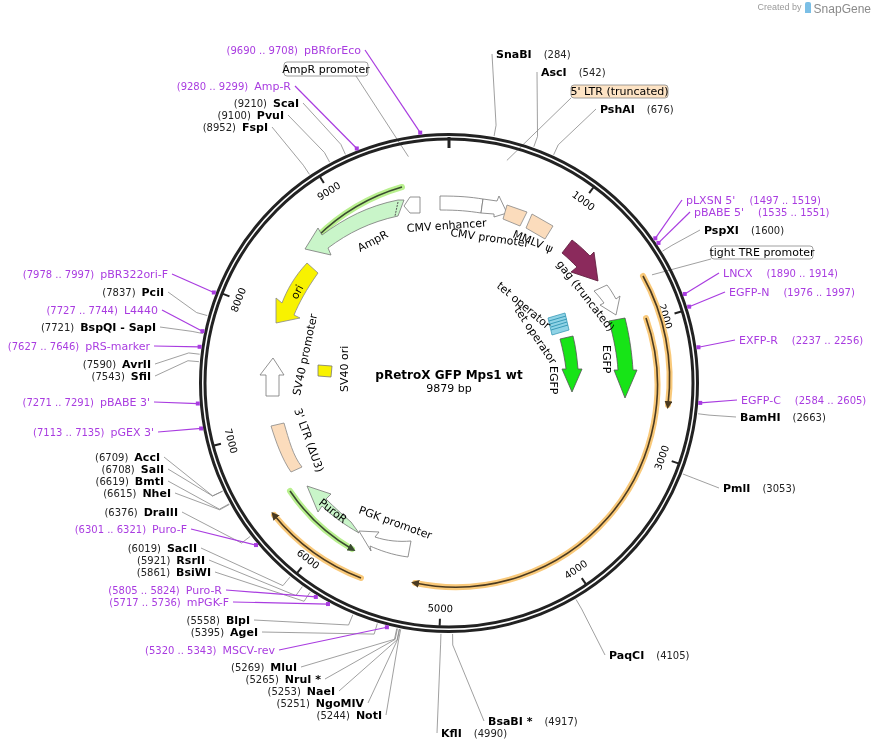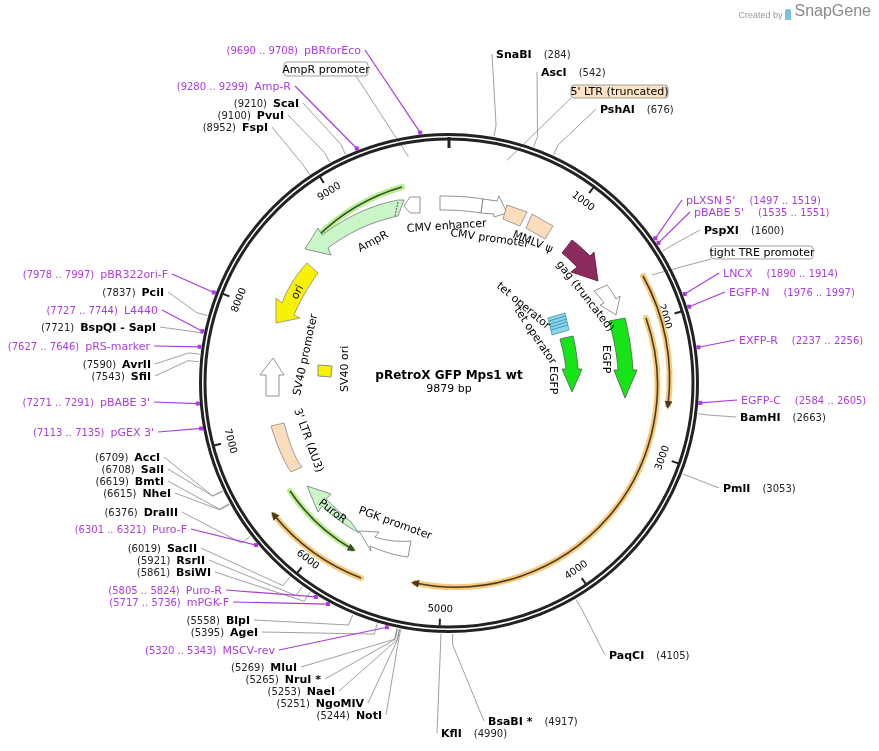--- a/index.html
+++ b/index.html
@@ -1,19 +1,19 @@
 <!DOCTYPE html>
 <html><head>
 <meta charset="utf-8">
 <style>
   html, body { margin: 0; padding: 0; background: #ffffff; }
   body { width: 879px; height: 751px; position: relative; overflow: hidden; font-family: "DejaVu Sans", sans-serif; }
   #map { position: absolute; left: 0; top: 0; }
-  .credit { position: absolute; right: 8px; top: 2px; font-size: 9px; color: #9a9a9a; font-family: "Liberation Sans", sans-serif; display: flex; align-items: flex-end; gap: 3px; }
-  .credit .brand { font-size: 16px; color: #8a8a8a; }
+  .credit { position: absolute; right: 8px; top: 2px; font-size: 9px; color: #9a9a9a; font-family: "Liberation Sans", sans-serif; display: flex; align-items: flex-start; gap: 3px; }
+  .credit .brand { font-size: 12px; color: #8a8a8a; }
   .credit .logo { width: 6px; height: 11px; background: #7bbfe6; border-radius: 2px 2px 0 0; display: inline-block; }
   .site { font-weight: bold; fill: #000; font-size: 11px; }
   .pos { fill: #222; font-size: 10px; }
   .primer { fill: #a93ce0; font-size: 11px; }
   .primer-pos { fill: #a93ce0; font-size: 10px; }
   .feat-lbl { fill: #000; font-size: 11px; }
   .boxed { font-size: 11px; fill: #000; }
 </style>
 </head>
 <body>

